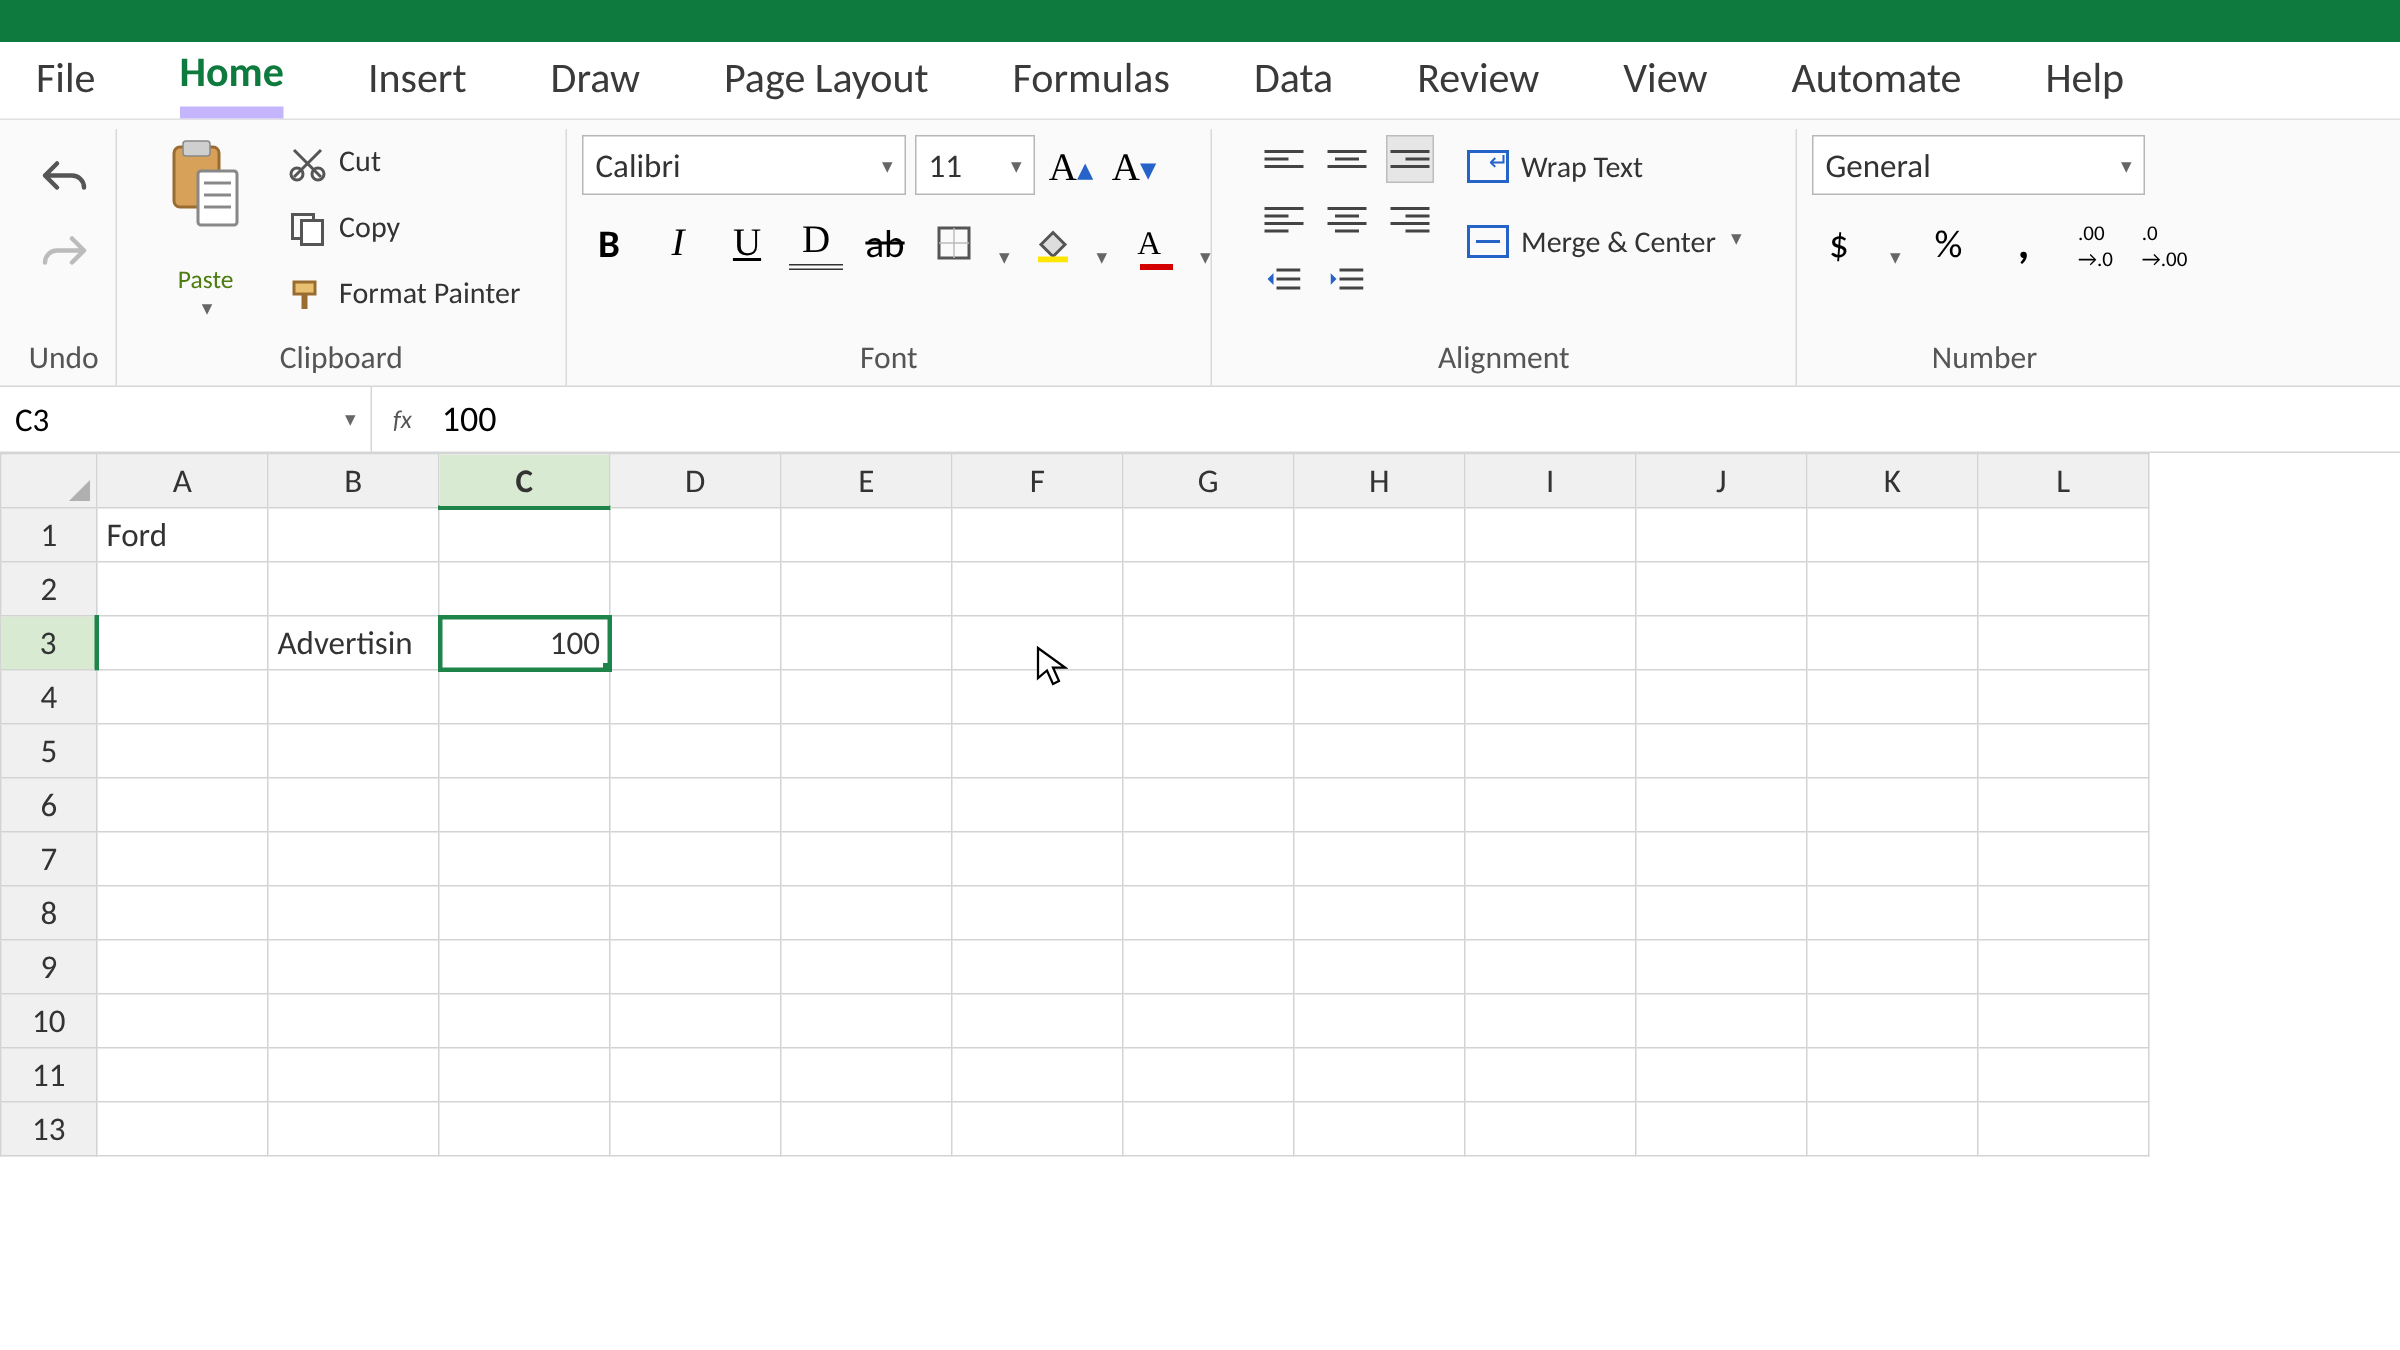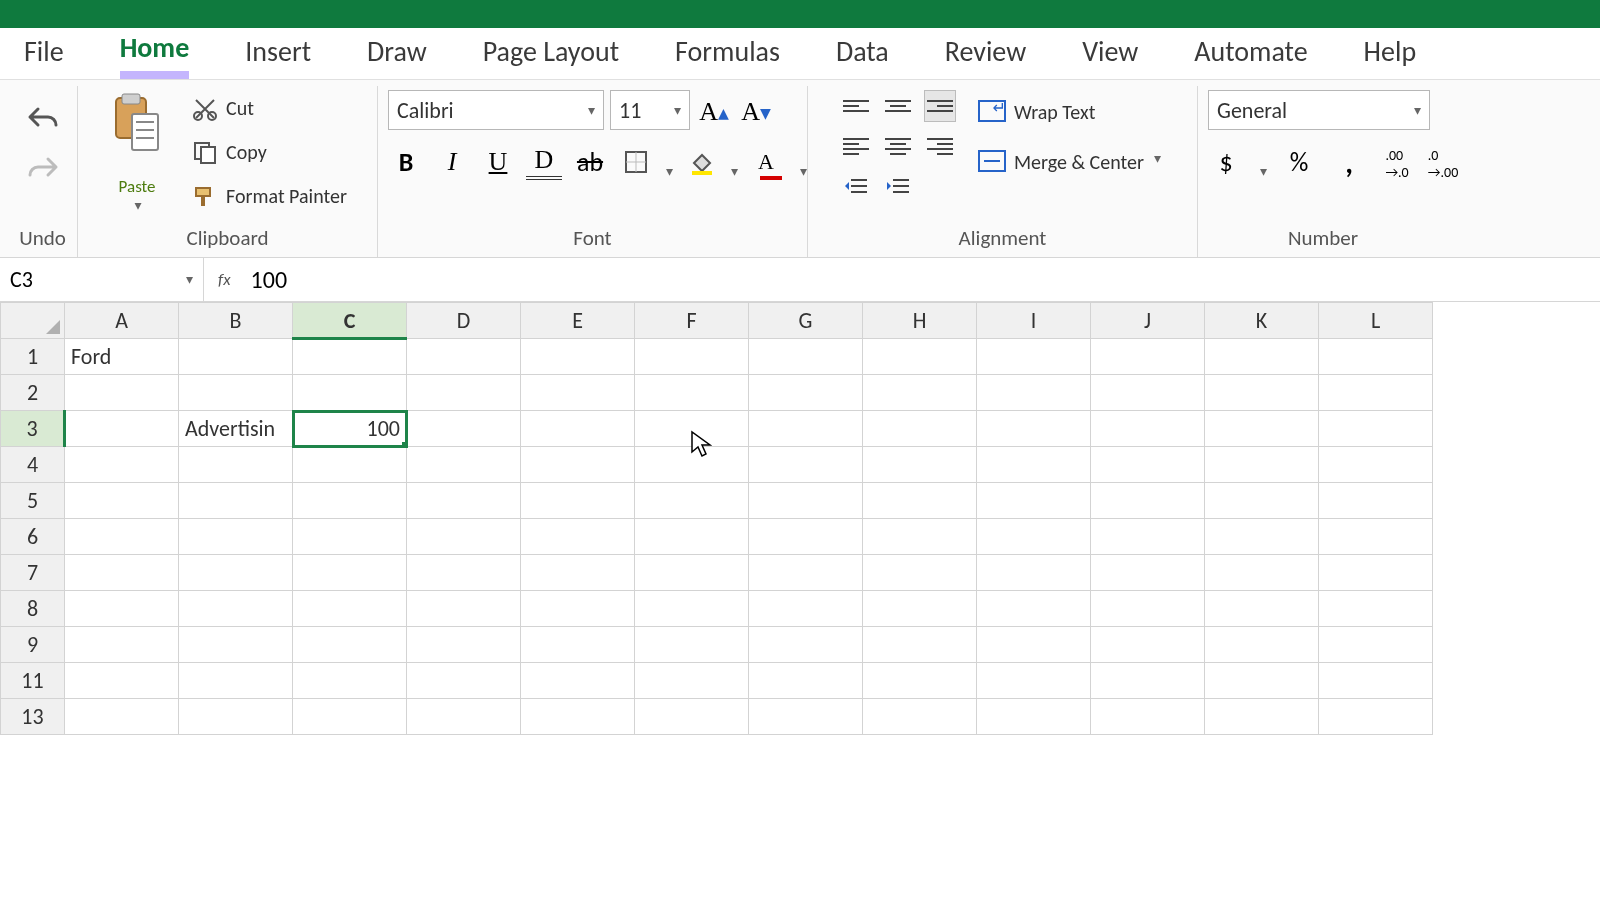--- a/index.html
+++ b/index.html
@@ -32,21 +32,21 @@
   .fontname { width: 216px; }
   .fontsize { width: 80px; }
   .numfmt { width: 222px; }
 
   .sq { width:36px; height:36px; display:flex; align-items:center; justify-content:center; font-size:26px; cursor:pointer; }
   .sq.small { width:32px; height:32px; font-size:22px; }
   .chev { font-size:14px; color:#666; margin-left:2px; cursor:pointer;}
 
   
   .fbar { display:flex; align-items:center; height:44px; border-bottom:1px solid #d6d6d6; background:#fff;}
-  .namebox { display:flex; align-items:center; justify-content:space-between; width:204px; height:100%; border-right:1px solid #d6d6d6; padding: 0 10px; font-size:22px;}
+  .namebox { display:flex; align-items:center; justify-content:space-between; width:248px; height:100%; border-right:1px solid #d6d6d6; padding: 0 10px; font-size:22px;}
   .fxwrap { display:flex; align-items:center; padding:0 14px; gap:20px; flex:1;}
   .fx { font-style:italic; font-size:17px; color:#555;}
   .fval { font-size:24px; }
 
   
   .gridwrap { position:relative; overflow:hidden; height: calc(900px - 28px - 52px - 178px - 44px); }
   table.sheet { border-collapse: collapse; table-layout: fixed; }
   .sheet th, .sheet td { border: 1px solid #d3d3d3; font-size:22px; color:#333; background:#fff; }
   .sheet thead th { background:#f0f0f0; font-weight:400; height:36px; text-align:center; position:relative; }
   .sheet tbody th { background:#f0f0f0; font-weight:400; width:64px; text-align:center; height:36px;}
@@ -464,20 +464,35 @@
           <td class="colw"></td>
           <td class="colw"></td>
           <td class="colw"></td>
           <td class="colw"></td>
           <td class="colw"></td>
           <td class="colw"></td>
           <td class="colw"></td>
           <td class="colw"></td>
         </tr>
         <tr>
+          <th class="rowhead">10</th>
+          <td class="colw"></td>
+          <td class="colw"></td>
+          <td class="colw"></td>
+          <td class="colw"></td>
+          <td class="colw"></td>
+          <td class="colw"></td>
+          <td class="colw"></td>
+          <td class="colw"></td>
+          <td class="colw"></td>
+          <td class="colw"></td>
+          <td class="colw"></td>
+          <td class="colw"></td>
+        </tr>
+        <tr>
           <th class="rowhead">11</th>
           <td class="colw"></td>
           <td class="colw"></td>
           <td class="colw"></td>
           <td class="colw"></td>
           <td class="colw"></td>
           <td class="colw"></td>
           <td class="colw"></td>
           <td class="colw"></td>
           <td class="colw"></td>

